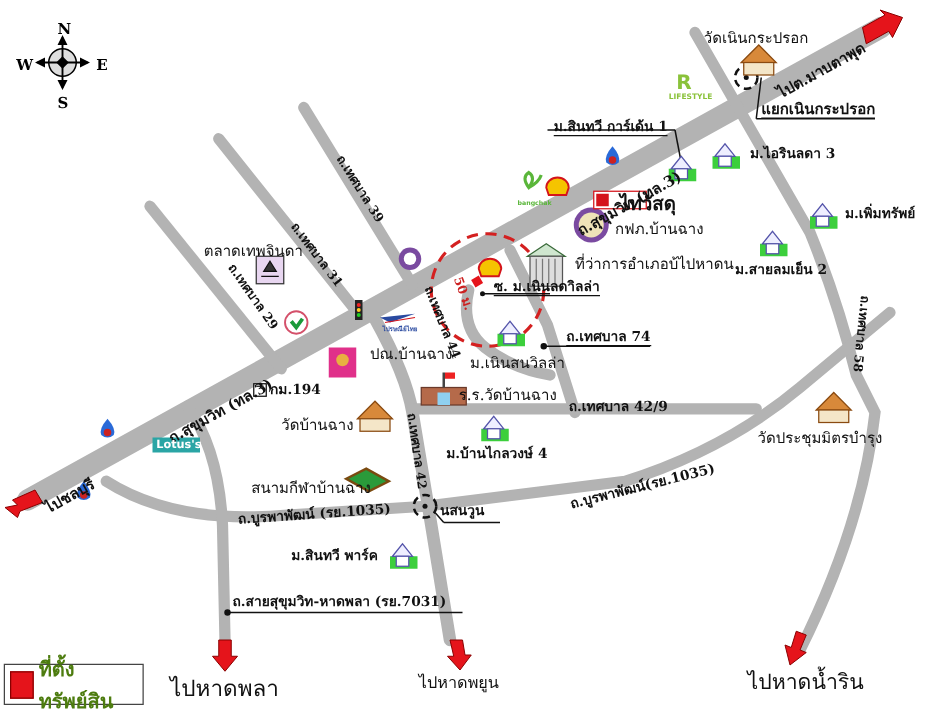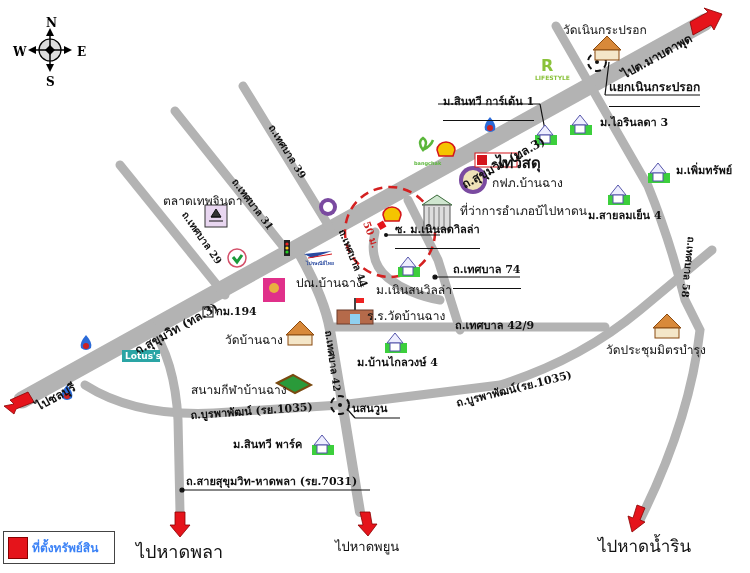--- a/index.html
+++ b/index.html
@@ -2,26 +2,26 @@
 <html><head>
 <meta charset="utf-8">
 <style>
   html, body { margin:0; padding:0; background:#ffffff; }
   body { width:750px; height:573px; position:relative; overflow:hidden;
          font-family:"DejaVu Serif", serif; }
   #map { position:absolute; left:0; top:0; width:750px; height:573px; }
   .lbl { position:absolute; font-family:"DejaVu Serif", serif; font-weight:bold;
          font-size:11px; color:#111; white-space:nowrap; line-height:1; }
   .lbl.plain { font-weight:normal; font-size:12px; }
-  .ul { border-bottom:1.3px solid #111; padding-bottom:13px; }
+  .ul { border-bottom:1.3px solid #111; padding-bottom:1px; }
   .rot { transform-origin:left top; }
   .legend { position:absolute; left:3px; top:531px; width:110px; height:31px;
             border:1px solid #444; background:#fff; display:flex; align-items:center; }
   .legend .sw { width:18px; height:20px; background:#e5141b; margin:0 4px 0 4px; border:1px solid #800; }
-  .legend .tx { font-family:"DejaVu Serif", serif; font-weight:bold; font-size:12px; color:#3b82f6; }
+  .legend .tx { font-family:"DejaVu Serif", serif; font-weight:bold; font-size:16px; color:#4d7c0f; }
   .compass-l { position:absolute; font-family:"DejaVu Serif", serif; font-weight:bold; font-size:12px; }
   .logo { position:absolute; font-family:"DejaVu Sans", sans-serif; font-weight:bold; }
 </style>
 </head>
 <body>
 
 <svg id="map" viewBox="0 0 750 573" xmlns="http://www.w3.org/2000/svg">
   <defs>
     <marker id="arrowhead" markerWidth="4" markerHeight="4" refX="0" refY="2" orient="auto">
       <path d="M0,0 L4,2 L0,4 z" fill="#e5141b"></path>
@@ -269,30 +269,30 @@
 <div class="lbl ul" style="left:609px;top:81px;font-size:12px">แยกเนินกระปรอก</div>
 <div class="lbl" style="left:352px;top:403px">นสนวูน</div>
 
 <div class="lbl plain" style="left:563px;top:24px">วัดเนินกระปรอก</div>
 <div class="lbl ul" style="left:443px;top:96px">ม.สินทวี การ์เด้น 1</div>
 <div class="lbl" style="left:600px;top:117px">ม.ไอรินลดา 3</div>
 <div class="lbl" style="left:496px;top:156px;font-size:15px">ไทวัสดุ</div>
 <div class="lbl plain" style="left:492px;top:177px">กฟภ.บ้านฉาง</div>
 <div class="lbl plain" style="left:460px;top:205px">ที่ว่าการอำเภอบ้ไปหาดน</div>
 <div class="lbl" style="left:676px;top:165px">ม.เพิ่มทรัพย์</div>
-<div class="lbl" style="left:588px;top:210px">ม.สายลมเย็น 4</div>
+<div class="lbl" style="left:588px;top:210px">ม.สายลมเย็น 2</div>
 <div class="lbl plain" style="left:163px;top:195px">ตลาดเทพจินดา</div>
 <div class="lbl plain" style="left:296px;top:277px">ปณ.บ้านฉาง</div>
 <div class="lbl plain" style="left:376px;top:284px">ม.เนินสนวิลล่า</div>
 <div class="lbl" style="left:216px;top:306px">กม.194</div>
 <div class="lbl plain" style="left:367px;top:310px">ร.ร.วัดบ้านฉาง</div>
 <div class="lbl plain" style="left:225px;top:334px">วัดบ้านฉาง</div>
 <div class="lbl" style="left:357px;top:357px">ม.บ้านไกลวงษ์ 4</div>
 <div class="lbl plain" style="left:606px;top:344px">วัดประชุมมิตรบำรุง</div>
-<div class="lbl plain" style="left:191px;top:384px">สนามกีฬาบ้านฉาง</div>
+<div class="lbl plain" style="left:201px;top:384px">สนามกีฬาบ้านฉาง</div>
 <div class="lbl" style="left:233px;top:439px">ม.สินทวี พาร์ค</div>
 
 <div class="logo" style="left:541px;top:56px;font-size:16px;color:#8ac23a">R</div>
 <div class="logo" style="left:535px;top:74px;font-size:6px;color:#8ac23a">LIFESTYLE</div>
 <div class="logo" style="left:414px;top:160px;font-size:5px;color:#5ab63a">bangchak</div>
 <div class="logo" style="left:125px;top:351px;font-size:9px;color:#fff">Lotus's</div>
 <div class="logo" style="left:306px;top:259px;font-size:5px;color:#2a4aa0">ไปรษณีย์ไทย</div>
 
 <div class="legend">
   <div class="sw"></div>

